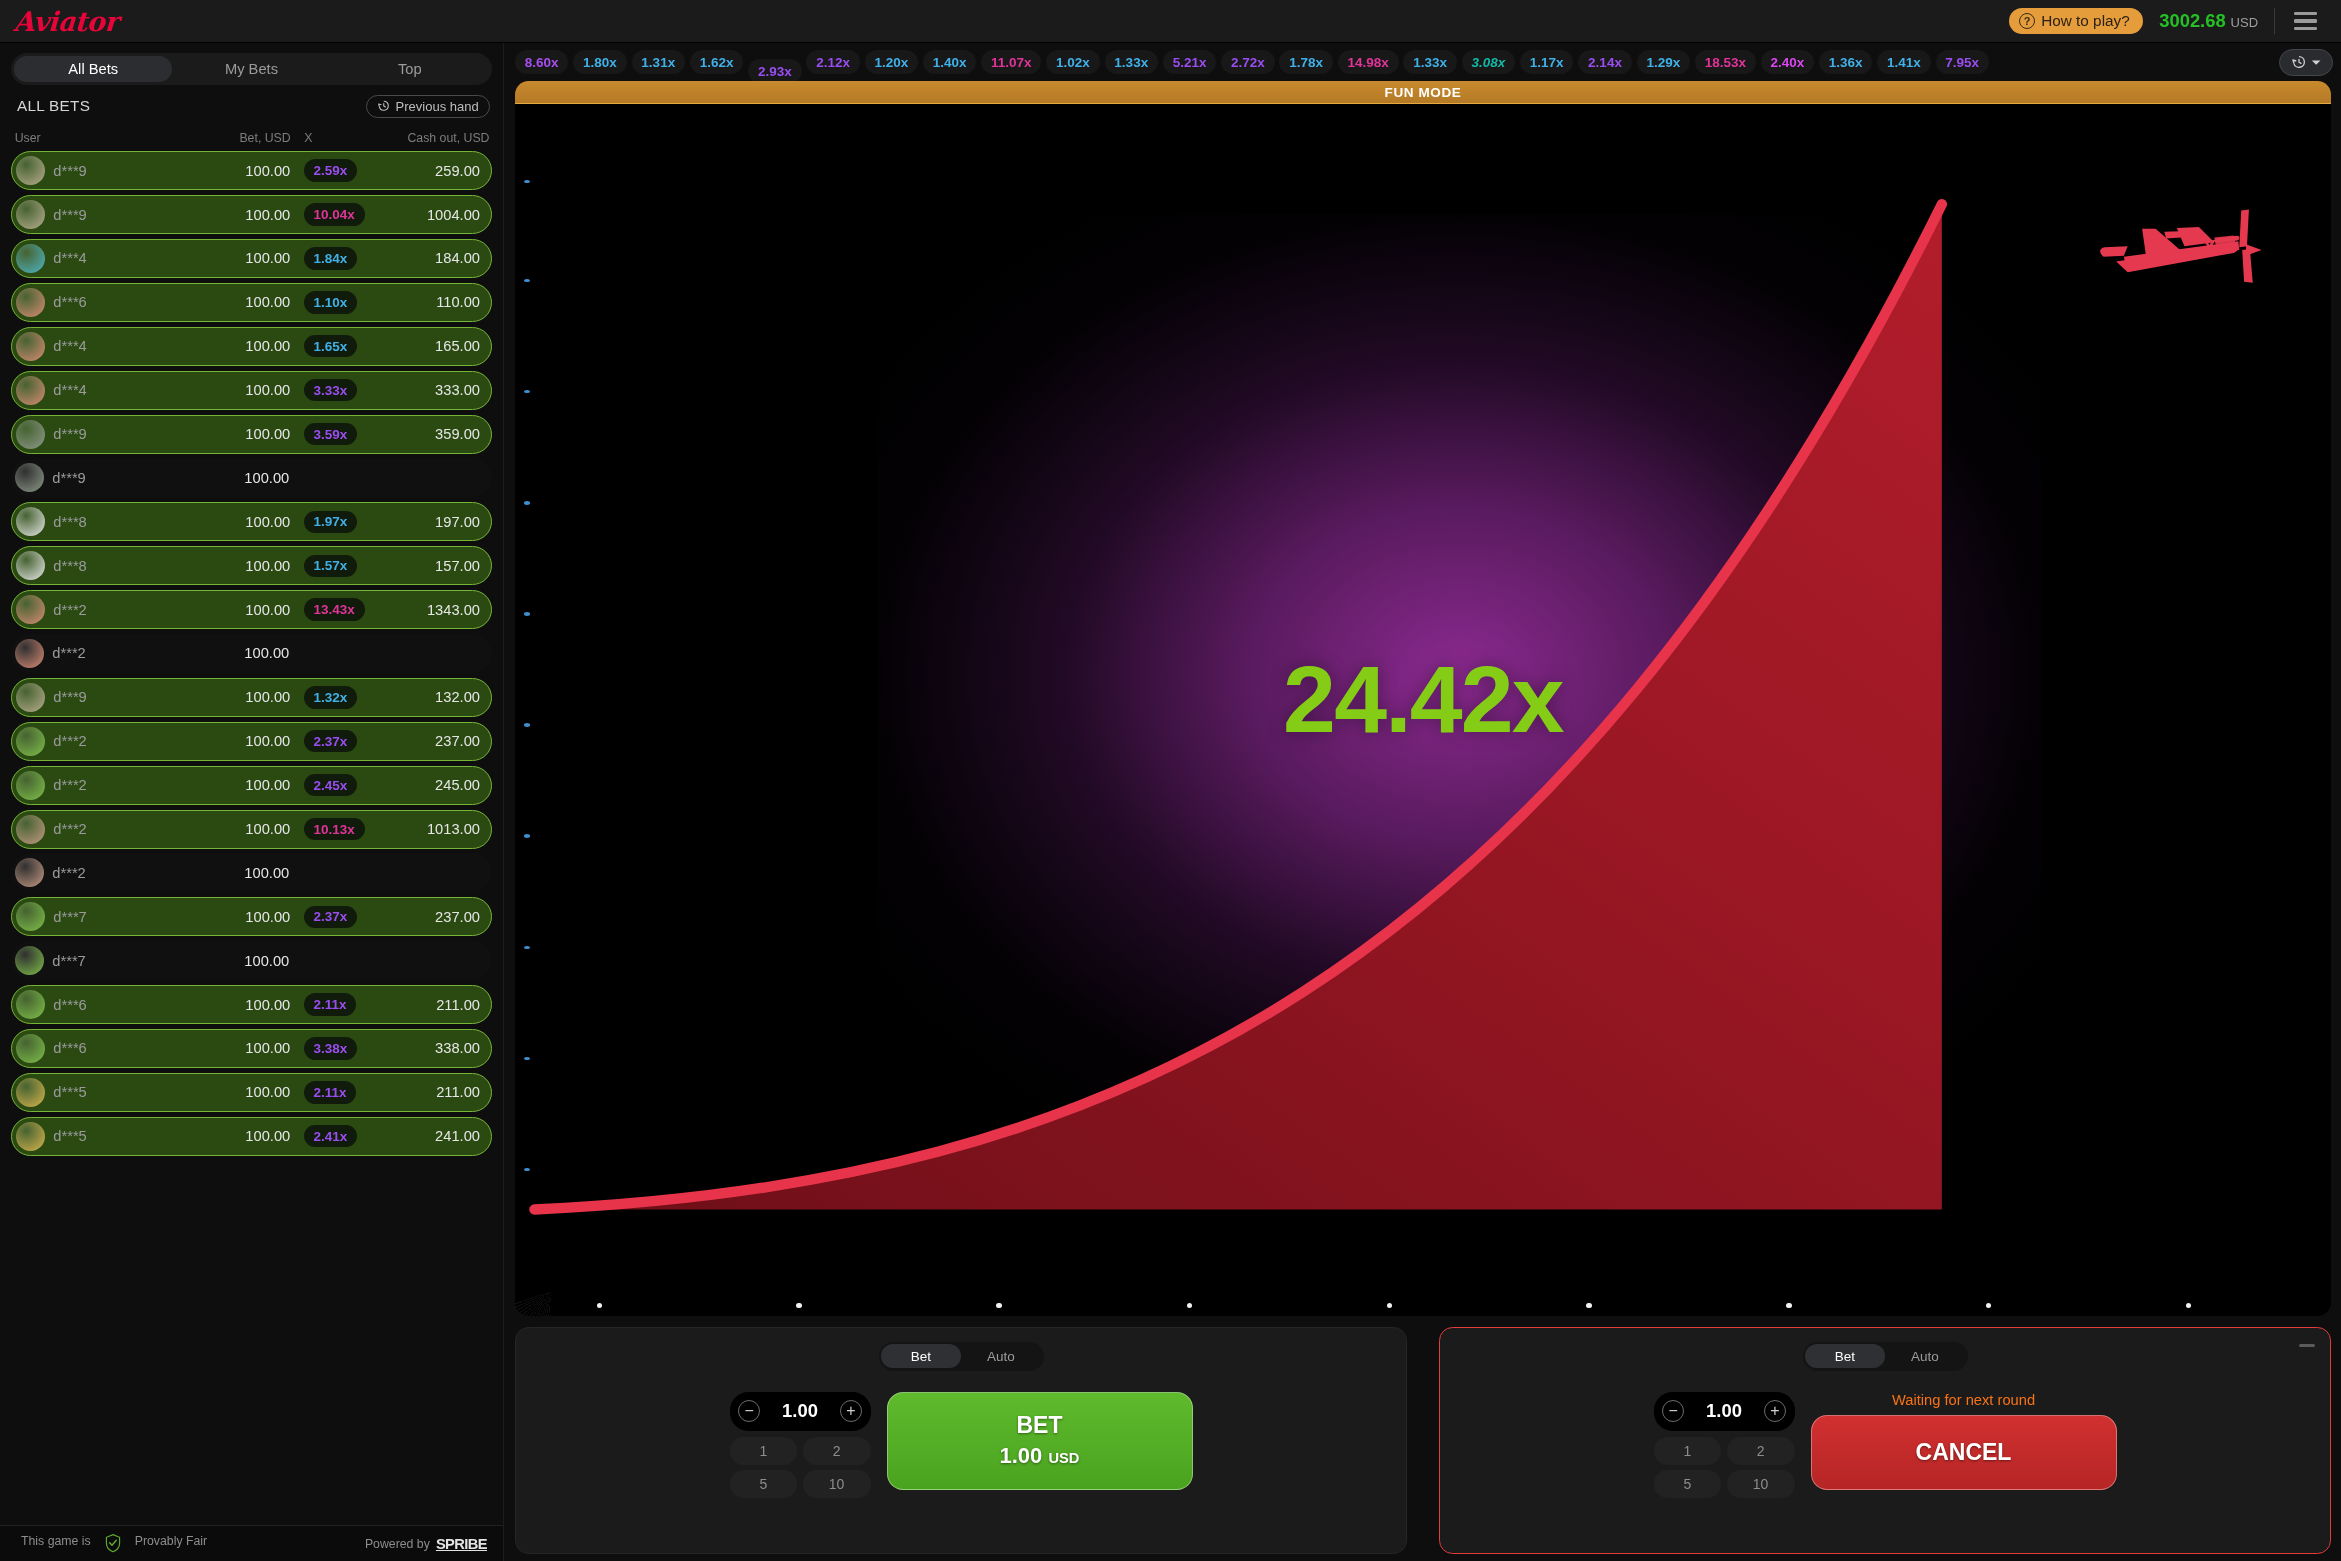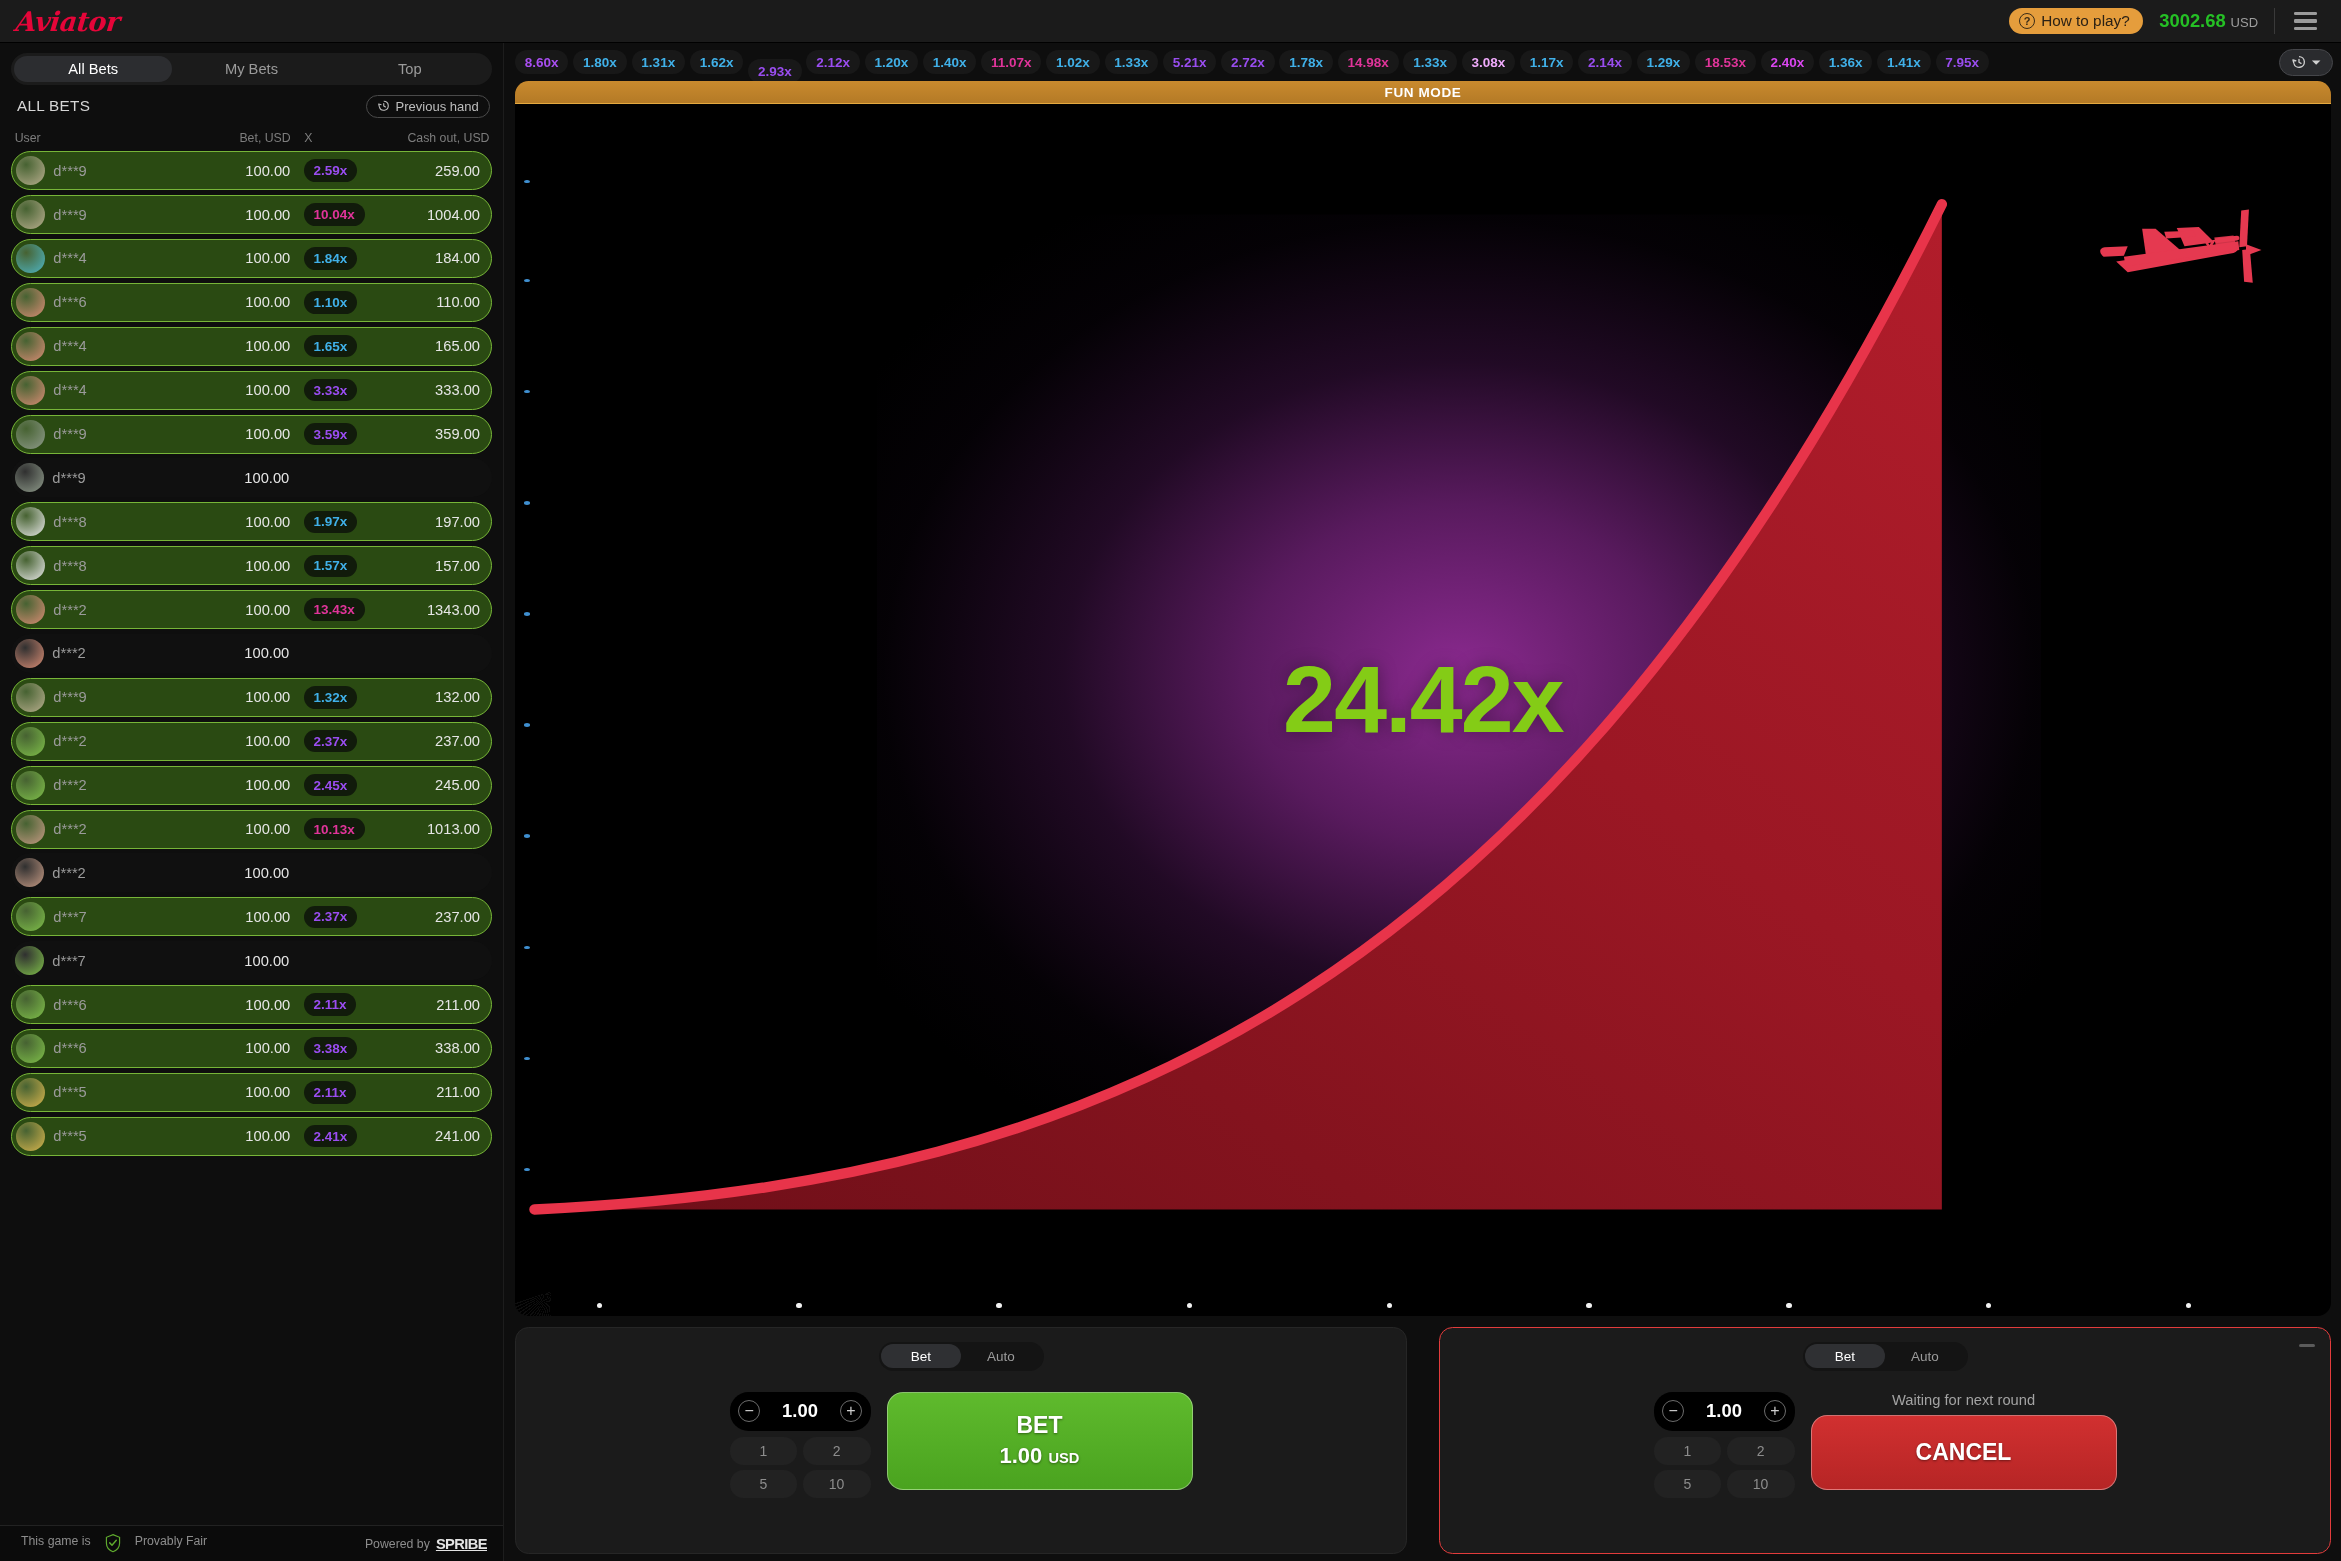--- a/index.html
+++ b/index.html
@@ -238,21 +238,21 @@
     font-size: 16px; line-height:1; cursor:pointer; user-select:none;
   }
   .stake-val { color:#fff; font-size: 18.4px; font-weight:bold; }
   .quick-grid { display:grid; grid-template-columns: 1fr 1fr; gap: 5.5px; }
   .quick {
     background:#222; border-radius: 13.5px; height: 28px;
     display:flex; align-items:center; justify-content:center;
     color:#8d8d8d; font-size: 14px; cursor:pointer;
   }
   .action-col { display:flex; flex-direction:column; align-items:center; width: 306px; }
-  .waiting { color:#a3a3a3; font-size: 14.7px; margin-bottom: 7.4px; }
+  .waiting { color:#f97316; font-size: 14.7px; margin-bottom: 7.4px; }
   .btn-big {
     width: 306px; height: 98px; border-radius: 16px;
     display:flex; flex-direction:column; align-items:center; justify-content:center;
     color:#fff; cursor:pointer; border: 1.2px solid rgba(255,255,255,.35);
     text-shadow: 0 1.2px 2.5px rgba(0,0,0,.45);
   }
   .btn-green { background: linear-gradient(180deg,#5fba2d,#4aa31f); }
   .btn-red   { background: linear-gradient(180deg,#d13030,#b62525); height: 75px; }
   .btn-line1 { font-size: 23px; font-weight: 600; }
   .btn-line2 { font-size: 22px; font-weight: 600; margin-top: 3.7px; }
@@ -544,21 +544,21 @@
           <div class="hist-chip" style="color: rgb(64, 176, 232);">1.20x</div>
           <div class="hist-chip" style="color: rgb(64, 176, 232);">1.40x</div>
           <div class="hist-chip" style="color: rgb(224, 52, 154);">11.07x</div>
           <div class="hist-chip" style="color: rgb(64, 176, 232);">1.02x</div>
           <div class="hist-chip" style="color: rgb(64, 176, 232);">1.33x</div>
           <div class="hist-chip" style="color: rgb(154, 77, 240);">5.21x</div>
           <div class="hist-chip" style="color: rgb(154, 77, 240);">2.72x</div>
           <div class="hist-chip" style="color: rgb(64, 176, 232);">1.78x</div>
           <div class="hist-chip" style="color: rgb(224, 52, 154);">14.98x</div>
           <div class="hist-chip" style="color: rgb(64, 176, 232);">1.33x</div>
-          <div class="hist-chip" style="color: #f0abfc;">3.08x</div>
+          <div class="hist-chip" style="color: #14b8a6; font-style: italic;">3.08x</div>
           <div class="hist-chip" style="color: rgb(64, 176, 232);">1.17x</div>
           <div class="hist-chip" style="color: rgb(154, 77, 240);">2.14x</div>
           <div class="hist-chip" style="color: rgb(64, 176, 232);">1.29x</div>
           <div class="hist-chip" style="color: rgb(224, 52, 154);">18.53x</div>
           <div class="hist-chip" style="color: #d946ef;">2.40x</div>
           <div class="hist-chip" style="color: rgb(64, 176, 232);">1.36x</div>
           <div class="hist-chip" style="color: rgb(64, 176, 232);">1.41x</div>
           <div class="hist-chip" style="color: rgb(154, 77, 240);">7.95x</div>
           <div class="hist-fade"></div>
         <div class="hist-toggle">

